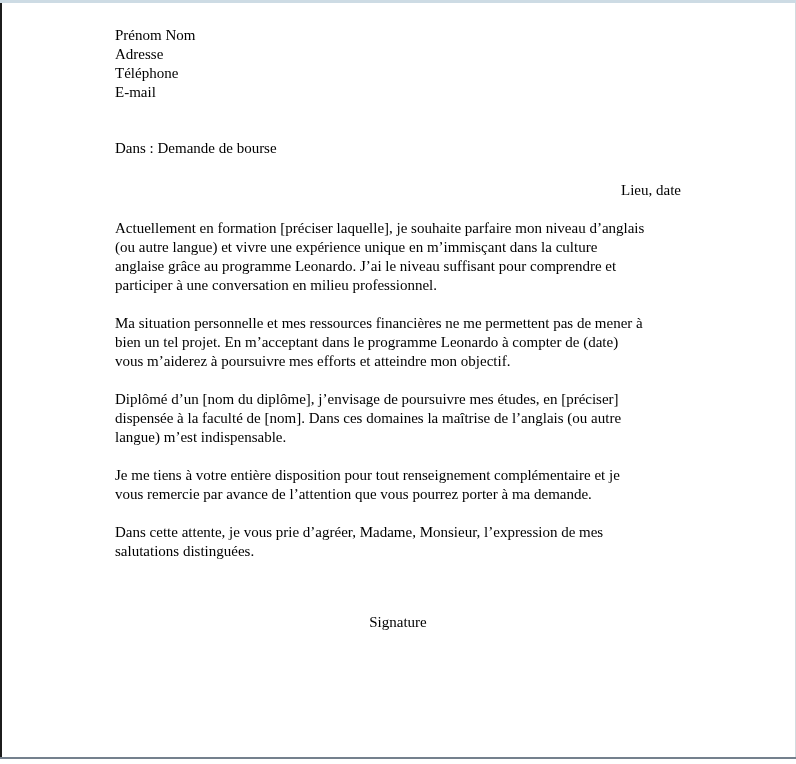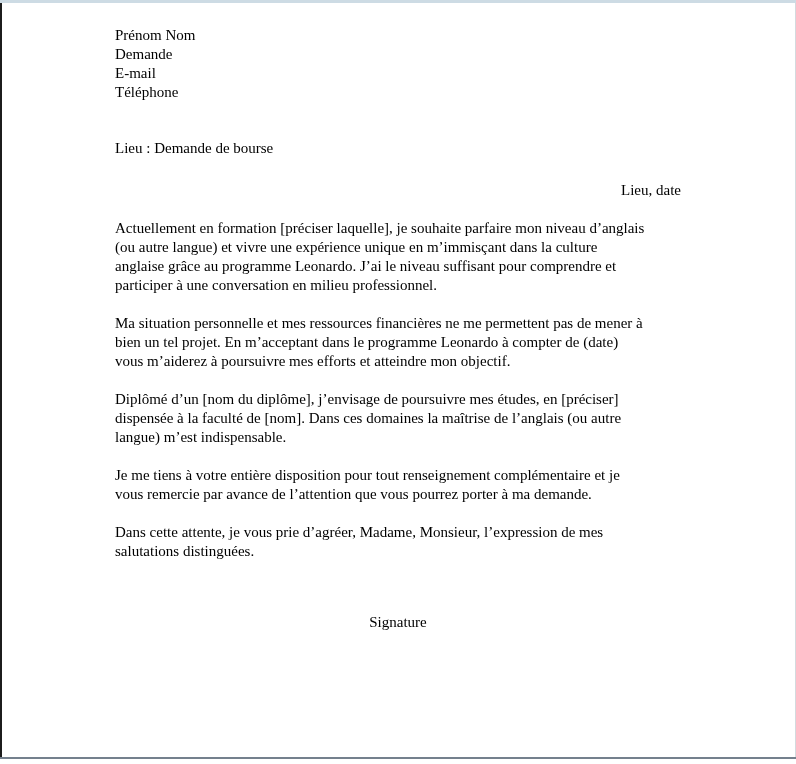--- a/index.html
+++ b/index.html
@@ -64,26 +64,26 @@
 <div class="page">
   <div class="border-top"></div>
   <div class="border-left"></div>
   <div class="border-right"></div>
   <div class="border-bottom"></div>
 
   <div class="content">
 
     <div class="sender">
       <div>Prénom Nom</div>
-      <div>Demande</div>
+      <div>Adresse</div>
+      <div>Téléphone</div>
       <div>E-mail</div>
-      <div>Téléphone</div>
     </div>
 
-    <div class="subject">Lieu : Demande de bourse</div>
+    <div class="subject">Dans : Demande de bourse</div>
 
     <div class="place-date">Lieu, date</div>
 
 
     <p class="para">Actuellement en formation [préciser laquelle], je souhaite parfaire mon niveau d’anglais
 (ou autre langue) et vivre une expérience unique en m’immisçant dans la culture
 anglaise grâce au programme Leonardo. J’ai le niveau suffisant pour comprendre et
 participer à une conversation en milieu professionnel.</p>
     <p class="para">Ma situation personnelle et mes ressources financières ne me permettent pas de mener à
 bien un tel projet. En m’acceptant dans le programme Leonardo à compter de (date)

